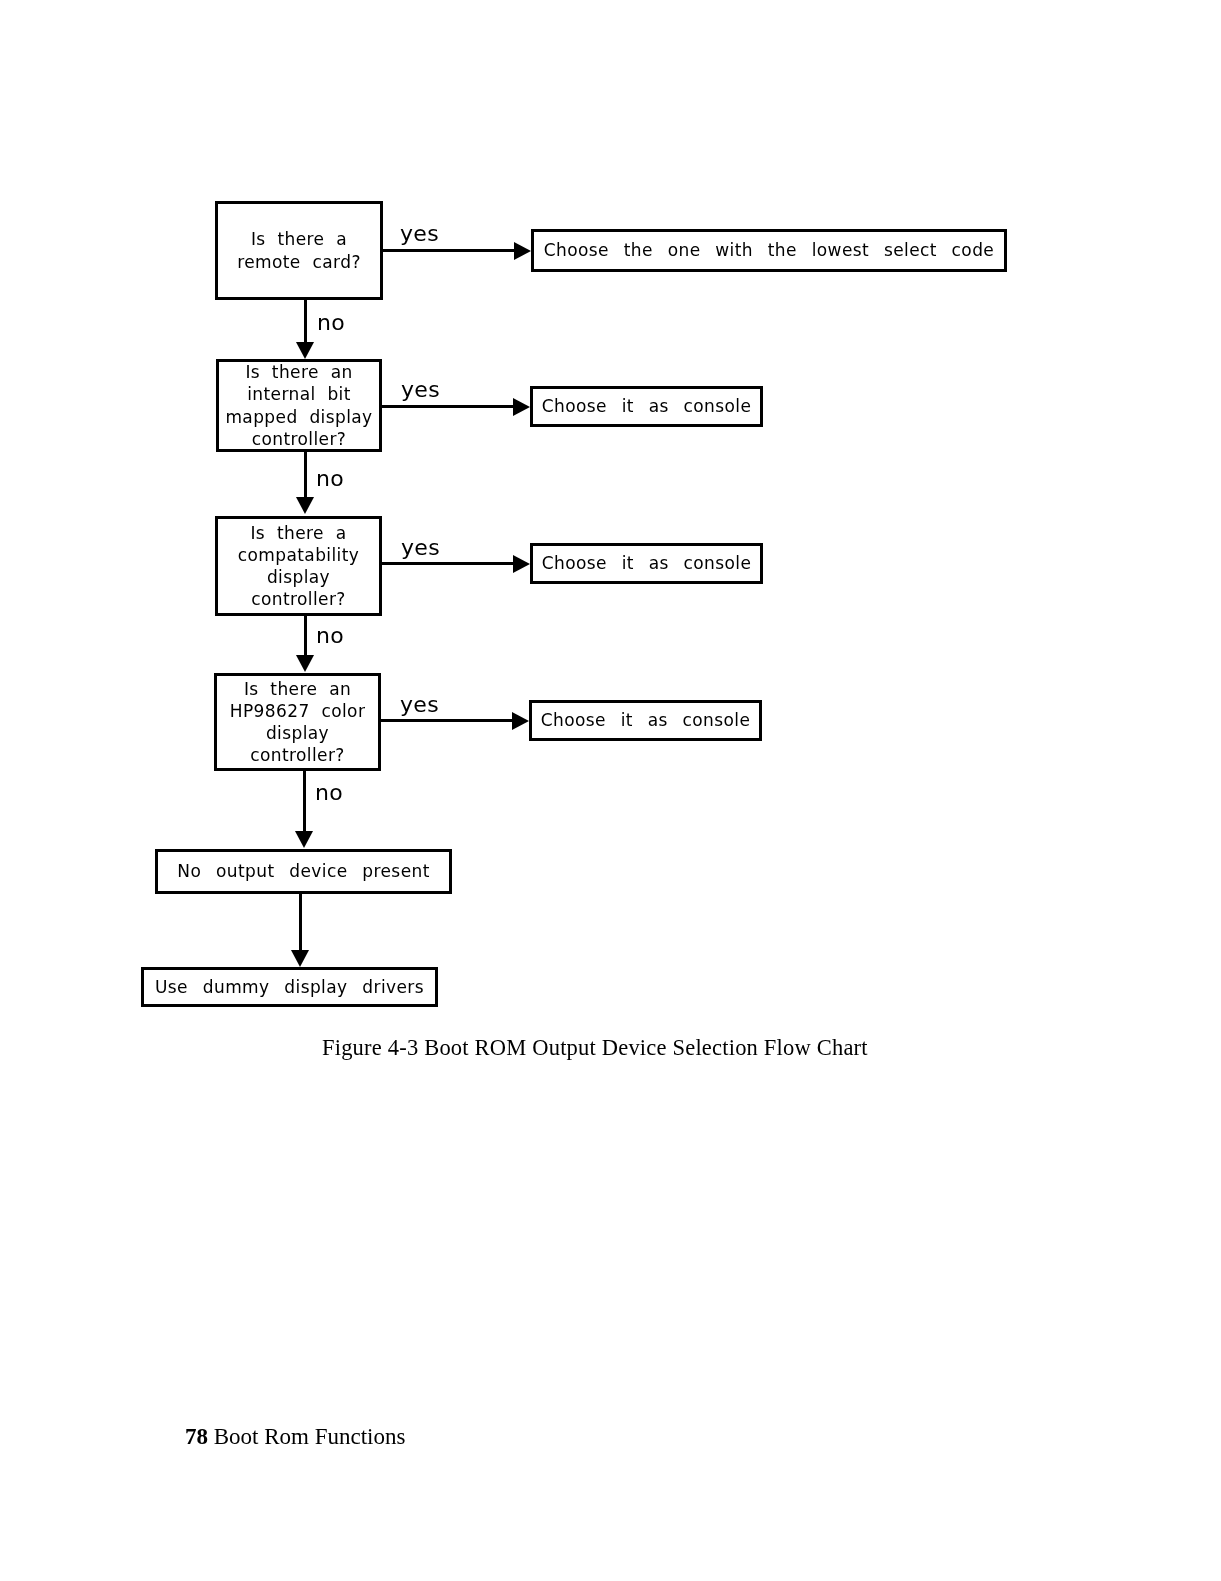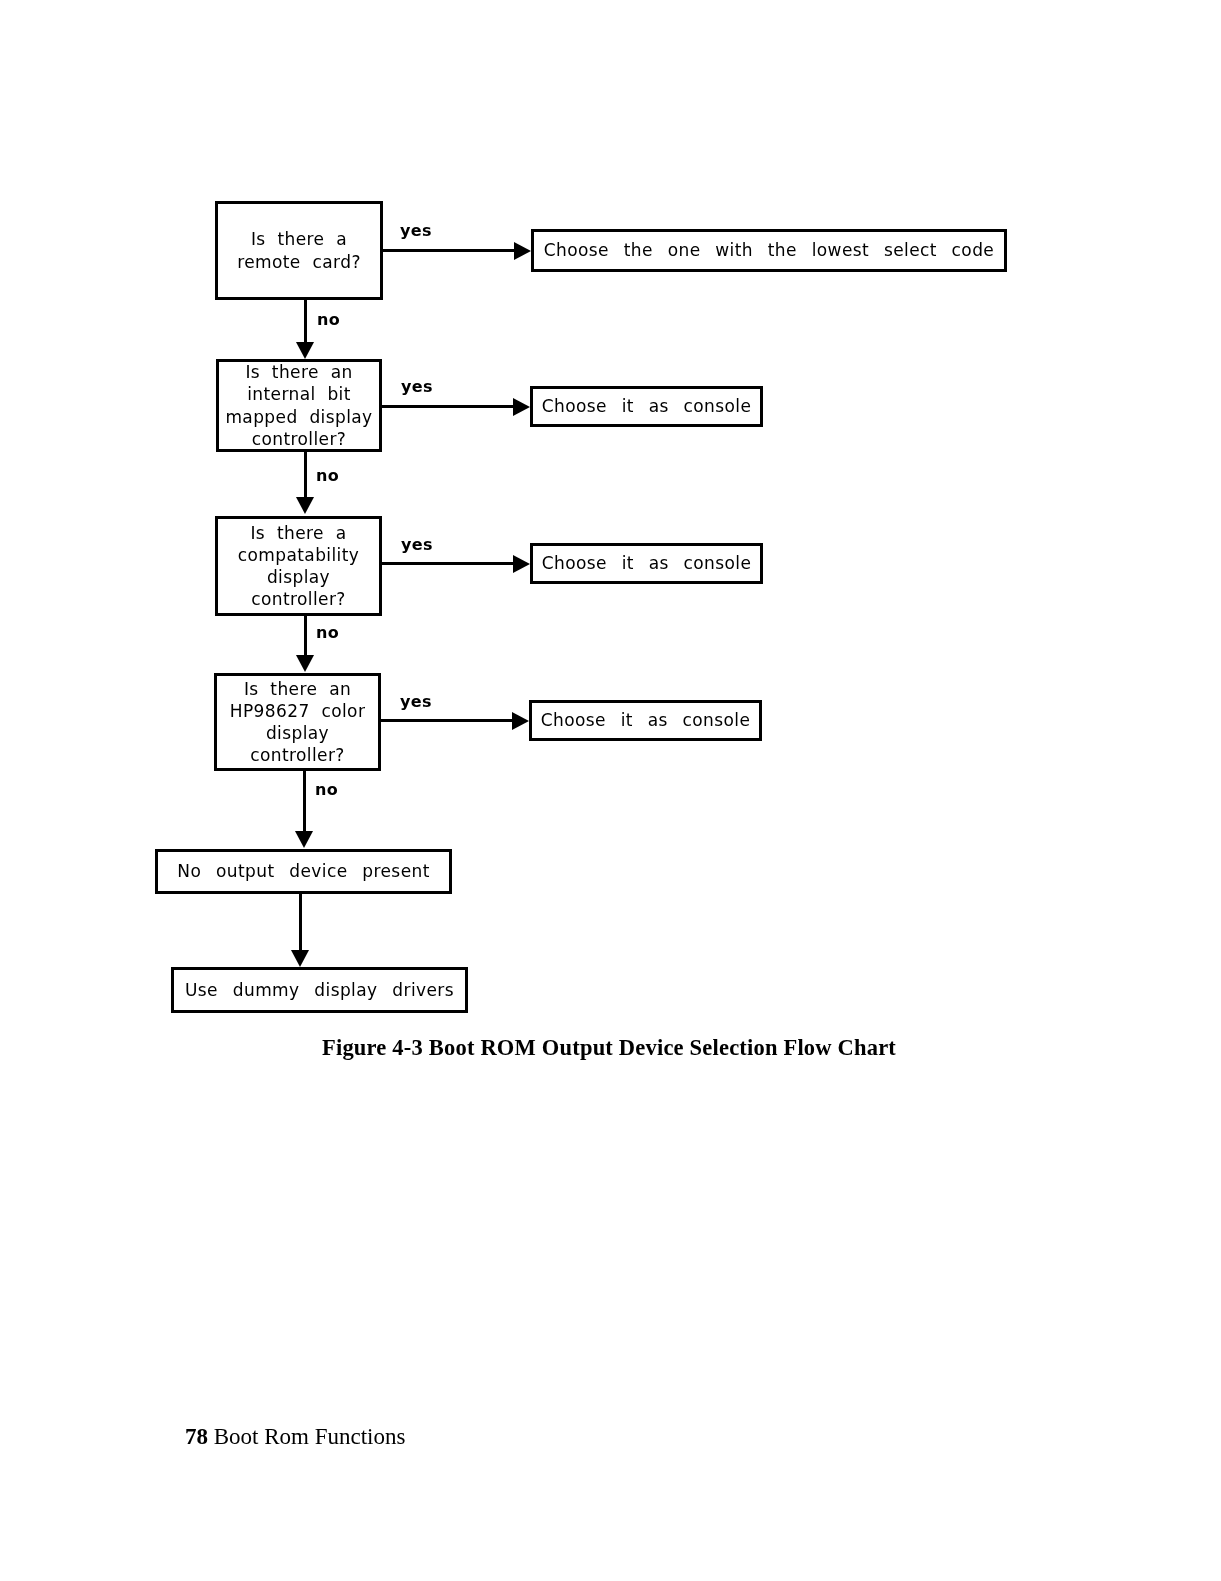--- a/index.html
+++ b/index.html
@@ -25,21 +25,21 @@
   #intro-text {
     left: 166px;
     top: 113px;
     font-size: 23.5px;
     letter-spacing: 0.1px;
   }
   #figure-caption {
     left: 322px;
     top: 1035px;
     font-size: 22.5px;
-    font-weight: bold;
+    font-weight: normal;
     letter-spacing: 0.2px;
   }
   #footer {
     left: 158px;
     top: 1424px;
     font-size: 23px;
   }
   #footer .pagenum {
     font-weight: bold;
     margin-left: 27px;
@@ -66,22 +66,22 @@
     white-space: pre-line;
   }
   .fc-text.wide {
     word-spacing: 9px;
   }
 
   
   .fc-label {
     position: absolute;
     font-family: "DejaVu Sans", "Liberation Sans", sans-serif;
-    font-size: 16px;
-    font-weight: bold;
+    font-size: 22px;
+    font-weight: normal;
     color: #000000;
     letter-spacing: 0.3px;
     white-space: nowrap;
   }
 
   
   .fc-line-v {
     position: absolute;
     width: 3px;
     background: #000000;
@@ -189,21 +189,21 @@
   <div class="fc-arrow-down" style="left:295px; top:831px;"></div>
   <div class="fc-label" style="left:315px; top:780px;">no</div>
 
   <div class="fc-box" style="left:155px; top:849px; width:297px; height:45px;justify-content:center;">
     <div class="fc-text wide">No  output  device  present</div>
   </div>
 
   <div class="fc-line-v" style="left:299px; top:894px; height:60px;"></div>
   <div class="fc-arrow-down" style="left:291px; top:950px;"></div>
 
-  <div class="fc-box" style="left:171px; top:967px; width:297px; height:46px;">
+  <div class="fc-box" style="left:141px; top:967px; width:297px; height:40px;">
     <div class="fc-text wide">Use  dummy  display  drivers</div>
   </div>
 
   <div class="prose" id="figure-caption">Figure 4-3 Boot ROM Output Device Selection Flow Chart</div>
 
   <div class="prose" id="footer">
     <span class="pagenum">78</span>
     <span>Boot Rom Functions</span>
   </div>
 

